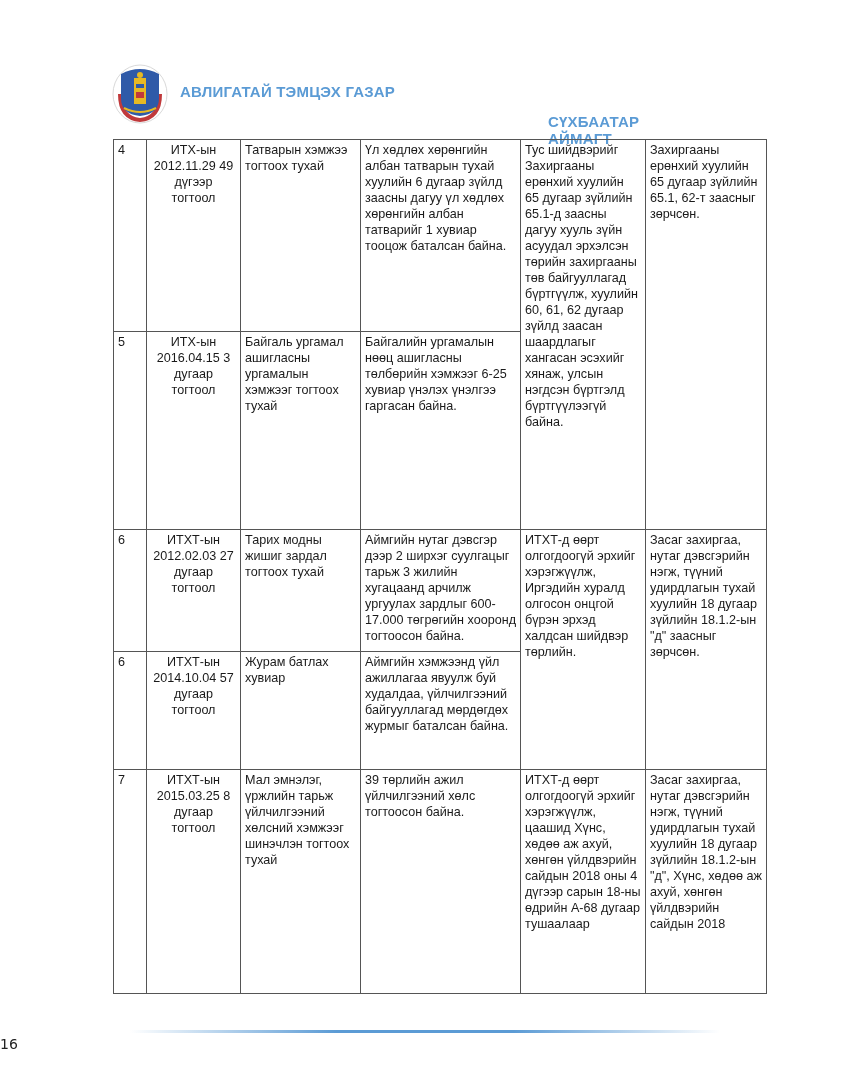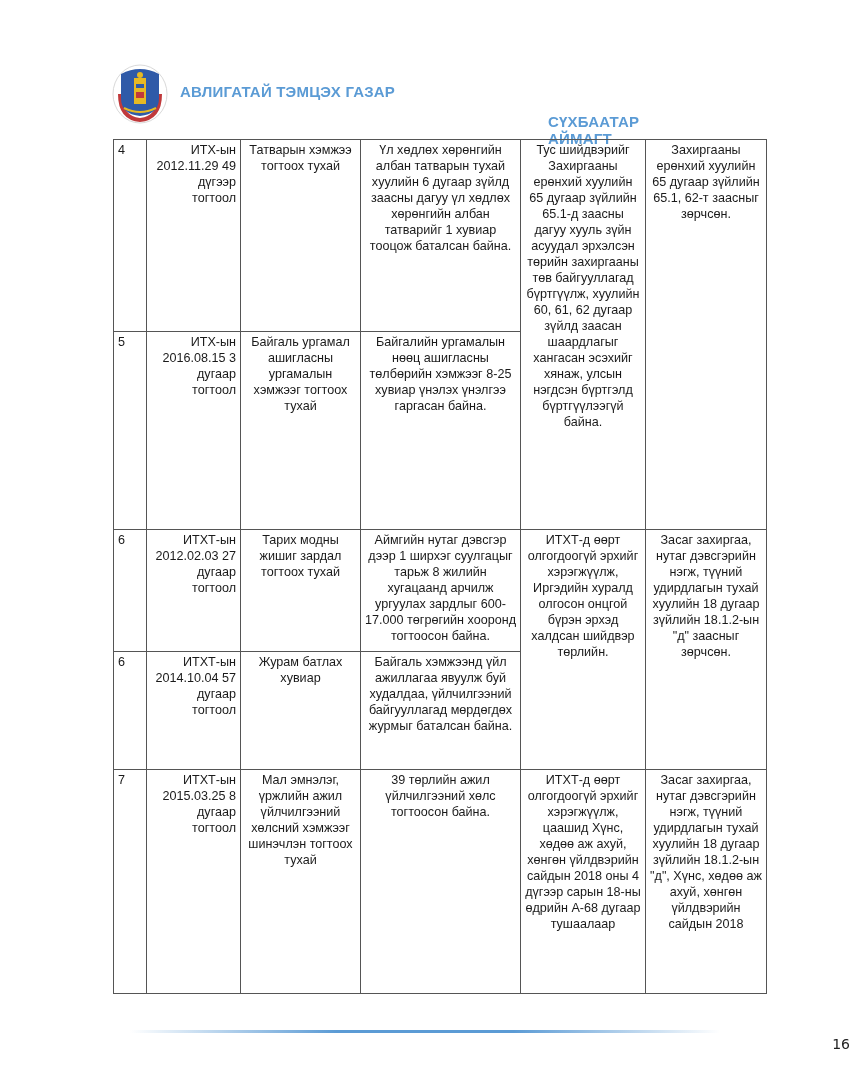--- a/index.html
+++ b/index.html
@@ -5,28 +5,28 @@
   html, body { margin: 0; padding: 0; background: #ffffff; }
   body { width: 850px; height: 1070px; position: relative; overflow: hidden; font-family: "Liberation Sans", sans-serif; color: #1a1a1a; }
   .header { position: absolute; left: 0; top: 0; width: 686px; height: 130px; }
   .emblem { position: absolute; left: 112px; top: 64px; width: 56px; height: 60px; }
   .org-name { position: absolute; left: 180px; top: 83px; font-size: 15px; font-weight: bold; color: #5b9bd5; letter-spacing: 0.2px; }
   .region-name { position: absolute; left: 548px; top: 85px; font-size: 15px; font-weight: bold; color: #5b9bd5; letter-spacing: 0.2px; margin-top: 28px; }
 
   table.main { position: absolute; left: 113px; top: 139px; width: 653px; border-collapse: collapse; table-layout: fixed; font-size: 12.6px; line-height: 16px; }
   table.main td { border: 1px solid #555; vertical-align: top; padding: 2px 4px 2px 4px; word-wrap: break-word; }
   td.c-no { text-align: left; padding-left: 6px; }
-  td.c-ref { text-align: right; }
-  td.c-title, td.c-desc, td.c-action, td.c-violation { text-align: center; }
+  td.c-ref { text-align: center; }
+  td.c-title, td.c-desc, td.c-action, td.c-violation { text-align: left; }
   col.w1 { width: 33px; } col.w2 { width: 94px; } col.w3 { width: 120px; } col.w4 { width: 160px; } col.w5 { width: 125px; } col.w6 { width: 121px; }
   tr.r4 { height: 192px; } tr.r5 { height: 198px; } tr.r6a { height: 122px; } tr.r6b { height: 118px; } tr.r7 { height: 224px; }
 
   .footer-line { position: absolute; left: 130px; top: 1030px; width: 590px; height: 3px;
     background: linear-gradient(to right, rgba(91,155,213,0) 0%, #5b9bd5 35%, #5b9bd5 65%, rgba(91,155,213,0) 100%); }
-  .page-number { position: absolute; left: 0; width: 850px; top: 1036px; text-align: right; font-size: 14px; color: #222; font-family: "DejaVu Sans", sans-serif; }
+  .page-number { position: absolute; left: 0; width: 850px; top: 1036px; text-align: left; font-size: 14px; color: #222; font-family: "DejaVu Sans", sans-serif; }
 </style>
 </head>
 <body>
 
 <div class="header">
   <svg class="emblem" viewBox="0 0 56 60">
     <ellipse cx="28" cy="30" rx="27" ry="29" fill="#ffffff" stroke="#d9d9d9" stroke-width="1"></ellipse>
     <path d="M6 30 Q6 56 28 58 Q50 56 50 30 L46 30 Q46 52 28 54 Q10 52 10 30 Z" fill="#c0393b"></path>
     <path d="M9 10 Q28 0 47 10 L47 34 Q47 50 28 52 Q9 50 9 34 Z" fill="#2f5aa8"></path>
     <rect x="22" y="14" width="12" height="26" fill="#e7b923"></rect>
@@ -52,42 +52,42 @@
     <tr class="r4">
       <td class="c-no">4</td>
       <td class="c-ref">ИТХ-ын 2012.11.29 49 дүгээр тогтоол</td>
       <td class="c-title">Татварын хэмжээ тогтоох тухай</td>
       <td class="c-desc">Үл хөдлөх хөрөнгийн албан татварын тухай хуулийн 6 дугаар зүйлд заасны дагуу үл хөдлөх хөрөнгийн албан татварийг 1 хувиар тооцож баталсан байна.</td>
       <td class="c-action" rowspan="2">Тус шийдвэрийг Захиргааны ерөнхий хуулийн 65 дугаар зүйлийн 65.1-д заасны дагуу хууль зүйн асуудал эрхэлсэн төрийн захиргааны төв байгууллагад бүртгүүлж, хуулийн 60, 61, 62 дугаар зүйлд заасан шаардлагыг хангасан эсэхийг хянаж, улсын нэгдсэн бүртгэлд бүртгүүлээгүй байна.</td>
       <td class="c-violation" rowspan="2">Захиргааны ерөнхий хуулийн 65 дугаар зүйлийн 65.1, 62-т заасныг зөрчсөн.</td>
     </tr>
     <tr class="r5">
       <td class="c-no">5</td>
-      <td class="c-ref">ИТХ-ын 2016.08.15 3 дугаар тогтоол</td>
+      <td class="c-ref">ИТХ-ын 2016.04.15 3 дугаар тогтоол</td>
       <td class="c-title">Байгаль ургамал ашигласны ургамалын хэмжээг тогтоох тухай</td>
-      <td class="c-desc">Байгалийн ургамалын нөөц ашигласны төлбөрийн хэмжээг 8-25 хувиар үнэлэх үнэлгээ гаргасан байна.</td>
+      <td class="c-desc">Байгалийн ургамалын нөөц ашигласны төлбөрийн хэмжээг 6-25 хувиар үнэлэх үнэлгээ гаргасан байна.</td>
     </tr>
     <tr class="r6a">
       <td class="c-no">6</td>
       <td class="c-ref">ИТХТ-ын 2012.02.03 27 дугаар тогтоол</td>
       <td class="c-title">Тарих модны жишиг зардал тогтоох тухай</td>
-      <td class="c-desc">Аймгийн нутаг дэвсгэр дээр 1 ширхэг суулгацыг тарьж 8 жилийн хугацаанд арчилж ургуулах зардлыг 600-17.000 төгрөгийн хооронд тогтоосон байна.</td>
+      <td class="c-desc">Аймгийн нутаг дэвсгэр дээр 2 ширхэг суулгацыг тарьж 3 жилийн хугацаанд арчилж ургуулах зардлыг 600-17.000 төгрөгийн хооронд тогтоосон байна.</td>
       <td class="c-action" rowspan="2">ИТХТ-д өөрт олгогдоогүй эрхийг хэрэгжүүлж, Иргэдийн хуралд олгосон онцгой бүрэн эрхэд халдсан шийдвэр төрлийн.</td>
       <td class="c-violation" rowspan="2">Засаг захиргаа, нутаг дэвсгэрийн нэгж, түүний удирдлагын тухай хуулийн 18 дугаар зүйлийн 18.1.2-ын "д" заасныг зөрчсөн.</td>
     </tr>
     <tr class="r6b">
       <td class="c-no">6</td>
       <td class="c-ref">ИТХТ-ын 2014.10.04 57 дугаар тогтоол</td>
       <td class="c-title">Журам батлах хувиар</td>
-      <td class="c-desc">Байгаль хэмжээнд үйл ажиллагаа явуулж буй худалдаа, үйлчилгээний байгууллагад мөрдөгдөх журмыг баталсан байна.</td>
+      <td class="c-desc">Аймгийн хэмжээнд үйл ажиллагаа явуулж буй худалдаа, үйлчилгээний байгууллагад мөрдөгдөх журмыг баталсан байна.</td>
     </tr>
     <tr class="r7">
       <td class="c-no">7</td>
       <td class="c-ref">ИТХТ-ын 2015.03.25 8 дугаар тогтоол</td>
-      <td class="c-title">Мал эмнэлэг, үржлийн ажил үйлчилгээний хөлсний хэмжээг шинэчлэн тогтоох тухай</td>
+      <td class="c-title">Мал эмнэлэг, үржлийн тарьж үйлчилгээний хөлсний хэмжээг шинэчлэн тогтоох тухай</td>
       <td class="c-desc">39 төрлийн ажил үйлчилгээний хөлс тогтоосон байна.</td>
       <td class="c-action">ИТХТ-д өөрт олгогдоогүй эрхийг хэрэгжүүлж, цаашид Хүнс, хөдөө аж ахуй, хөнгөн үйлдвэрийн сайдын 2018 оны 4 дүгээр сарын 18-ны өдрийн А-68 дугаар тушаалаар</td>
       <td class="c-violation">Засаг захиргаа, нутаг дэвсгэрийн нэгж, түүний удирдлагын тухай хуулийн 18 дугаар зүйлийн 18.1.2-ын "д", Хүнс, хөдөө аж ахуй, хөнгөн үйлдвэрийн сайдын 2018</td>
     </tr>
   </tbody>
 </table>
 
 <div class="footer-line"></div>
 <div class="page-number">16</div>
 

